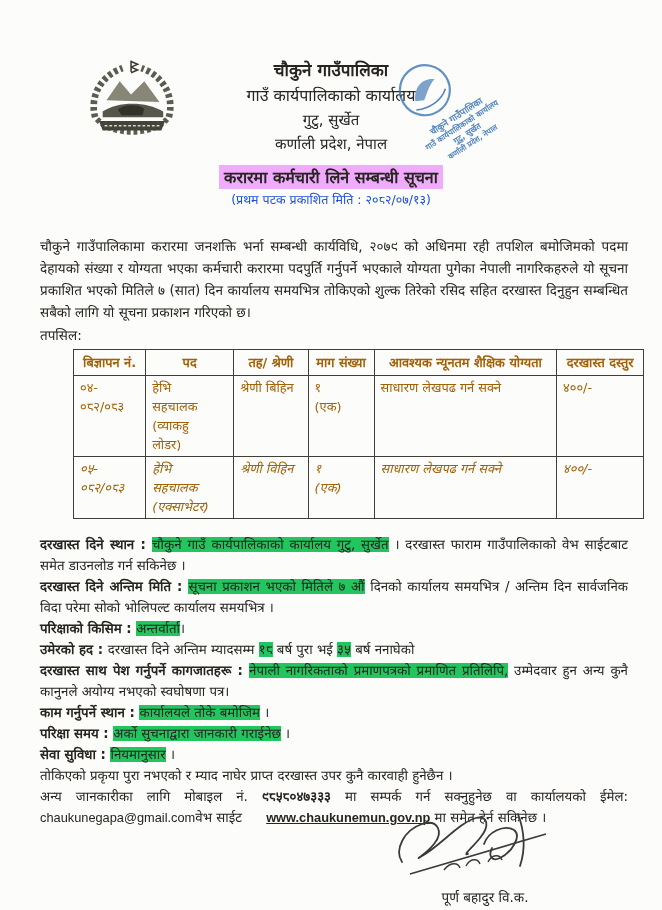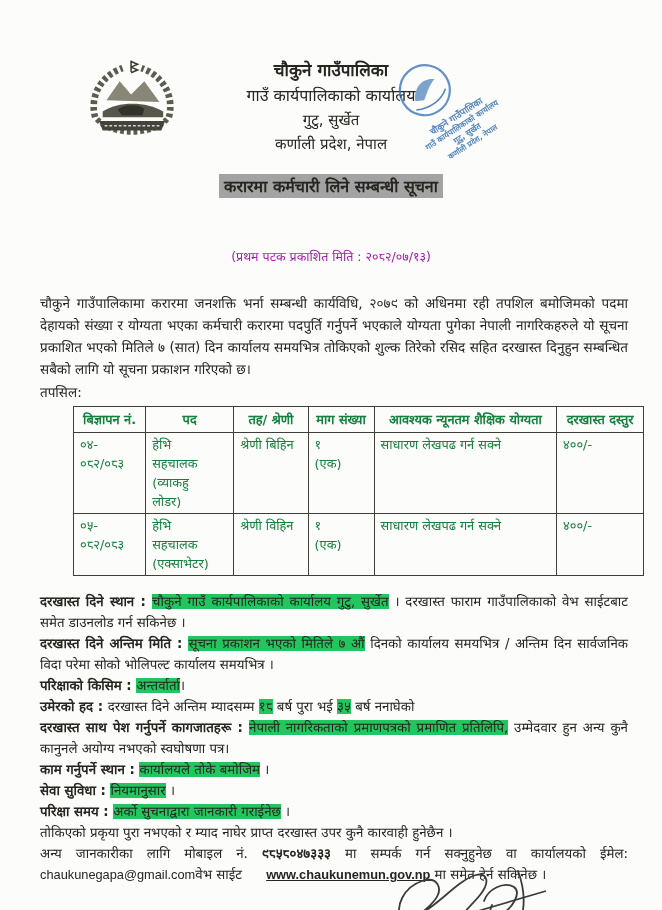--- a/index.html
+++ b/index.html
@@ -14,41 +14,41 @@
   .emblem { position:absolute; left:80px; top:56px; width:104px; height:96px; }
   .stamp {
     position:absolute; left:384px; top:48px; width:140px; height:130px;
     transform:rotate(-33deg); opacity:.82; pointer-events:none;
   }
   .stamp .st-line { color:#2e6cb0; font-weight:bold; text-align:center; line-height:1.25; }
   .hdr-line1 { font-size:17px; font-weight:bold; line-height:25px; }
   .hdr-line2 { font-size:16px; line-height:25px; }
   .hdr-line3, .hdr-line4 { font-size:15px; line-height:24px; }
   .notice-title {
-    display:inline-block; margin-top:18px; padding:1px 5px;
-    font-size:16px; font-weight:bold; background:#a3a3a3;
+    display:inline-block; margin-top:9px; padding:1px 5px;
+    font-size:16px; font-weight:bold; background:#f0abfc;
   }
-  .pub-date { font-size:12.5px; line-height:22px; color:#a21caf;margin-top:48px; }
+  .pub-date { font-size:12.5px; line-height:22px; color:#1d4ed8; }
   
   .content { padding:0 34px 0 40px; }
   .intro { margin-top:24px; font-size:13.5px; line-height:22px; text-align:justify; }
   .tapasil { margin-top:2px; font-size:13.5px; line-height:21px; }
   
   table.vac {
     margin:3px 0 0 33px; border-collapse:collapse; width:571px;
-    font-size:12.8px; color:#15803d;
+    font-size:12.8px; color:#a16207;
   }
   table.vac th, table.vac td {
     border:1px solid #3f3e39; padding:2px 6px; vertical-align:top;
     line-height:19px; white-space:pre-line;
   }
   table.vac th { font-weight:bold; text-align:center; white-space:nowrap; padding:3px 4px; }
   table.vac td.num { text-align:left; }
   table.vac tr.r1 td { height:60px;margin-left:42px; }
-  table.vac tr.r2 td { height:58px; }
+  table.vac tr.r2 td { height:58px;font-style:italic; }
   
   .details { margin-top:15px; font-size:13.3px; }
   .dline { line-height:21px; margin-bottom:0; text-align:justify; }
   .dline + .dline { margin-top:0px; }
   .seg.b { font-weight:bold; }
   .seg.hl { background:#22c55e; }
   .seg.latin { font-family:"Liberation Sans",sans-serif; font-size:12.8px; }
   .seg.u { text-decoration:underline;margin-left:20px; }
   
   .sig-area { position:relative; height:150px; margin-top:2px; }
@@ -156,22 +156,22 @@
       </tbody>
     </table>
 
     <div class="details">
       <div class="dline"><span class="seg b">दरखास्त दिने स्थान : </span><span class="seg hl">चौकुने गाउँ कार्यपालिकाको कार्यालय गुटु, सुर्खेत</span><span class="seg"> । दरखास्त फाराम गाउँपालिकाको वेभ साईटबाट समेत डाउनलोड गर्न सकिनेछ ।</span></div>
       <div class="dline"><span class="seg b">दरखास्त दिने अन्तिम मिति : </span><span class="seg hl">सूचना प्रकाशन भएको मितिले ७ औं</span><span class="seg"> दिनको कार्यालय समयभित्र / अन्तिम दिन सार्वजनिक विदा परेमा सोको भोलिपल्ट कार्यालय समयभित्र ।</span></div>
       <div class="dline"><span class="seg b">परिक्षाको किसिम : </span><span class="seg hl">अन्तर्वार्ता</span><span class="seg">।</span></div>
       <div class="dline"><span class="seg b">उमेरको हद : </span><span class="seg">दरखास्त दिने अन्तिम म्यादसम्म </span><span class="seg hl">१८</span><span class="seg"> बर्ष पुरा भई </span><span class="seg hl">३५</span><span class="seg"> बर्ष ननाघेको</span></div>
       <div class="dline"><span class="seg b">दरखास्त साथ पेश गर्नुपर्ने कागजातहरू : </span><span class="seg hl">नेपाली नागरिकताको प्रमाणपत्रको प्रमाणित प्रतिलिपि,</span><span class="seg"> उम्मेदवार हुन अन्य कुनै कानुनले अयोग्य नभएको स्वघोषणा पत्र।</span></div>
       <div class="dline"><span class="seg b">काम गर्नुपर्ने स्थान : </span><span class="seg hl">कार्यालयले तोके बमोजिम</span><span class="seg"> ।</span></div>
+      <div class="dline"><span class="seg b">परिक्षा समय : </span><span class="seg hl">अर्को सुचनाद्वारा जानकारी गराईनेछ</span><span class="seg"> ।</span></div>
       <div class="dline"><span class="seg b">सेवा सुविधा : </span><span class="seg hl">नियमानुसार</span><span class="seg"> ।</span></div>
-      <div class="dline"><span class="seg b">परिक्षा समय : </span><span class="seg hl">अर्को सुचनाद्वारा जानकारी गराईनेछ</span><span class="seg"> ।</span></div>
       <div class="dline"><span class="seg">तोकिएको प्रकृया पुरा नभएको र म्याद नाघेर प्राप्त दरखास्त उपर कुनै कारवाही हुनेछैन ।</span></div>
       <div class="dline"><span class="seg">अन्य जानकारीका लागि मोबाइल नं. </span><span class="seg b">९८५८०४७३३३</span><span class="seg"> मा सम्पर्क गर्न सक्नुहुनेछ वा कार्यालयको ईमेल: </span><span class="seg latin">chaukunegapa@gmail.com</span><span class="seg">वेभ साईट </span><span class="seg latin u b">www.chaukunemun.gov.np</span><span class="seg"> मा समेत हेर्न सकिनेछ ।</span></div>
     </div>
 
     <div class="sig-area">
       <svg class="sig-svg" viewBox="0 0 190 92" aria-hidden="true">
         <path d="M14,58 C6,46 16,26 34,20 C50,15 56,28 46,40 C38,50 24,58 34,52 C52,42 72,18 88,14 C100,11 102,22 92,34 C84,44 74,52 80,50" fill="none" stroke="#3b3b3b" stroke-width="1.8" stroke-linecap="round"></path>
         <path d="M96,40 C100,28 116,20 126,26 C134,32 124,48 112,54 C104,58 100,52 104,44" fill="none" stroke="#3b3b3b" stroke-width="1.8" stroke-linecap="round"></path>
         <path d="M130,10 C136,26 138,44 132,62" fill="none" stroke="#3b3b3b" stroke-width="1.8" stroke-linecap="round"></path>
         <path d="M22,70 L158,30" fill="none" stroke="#3b3b3b" stroke-width="1.6"></path>

